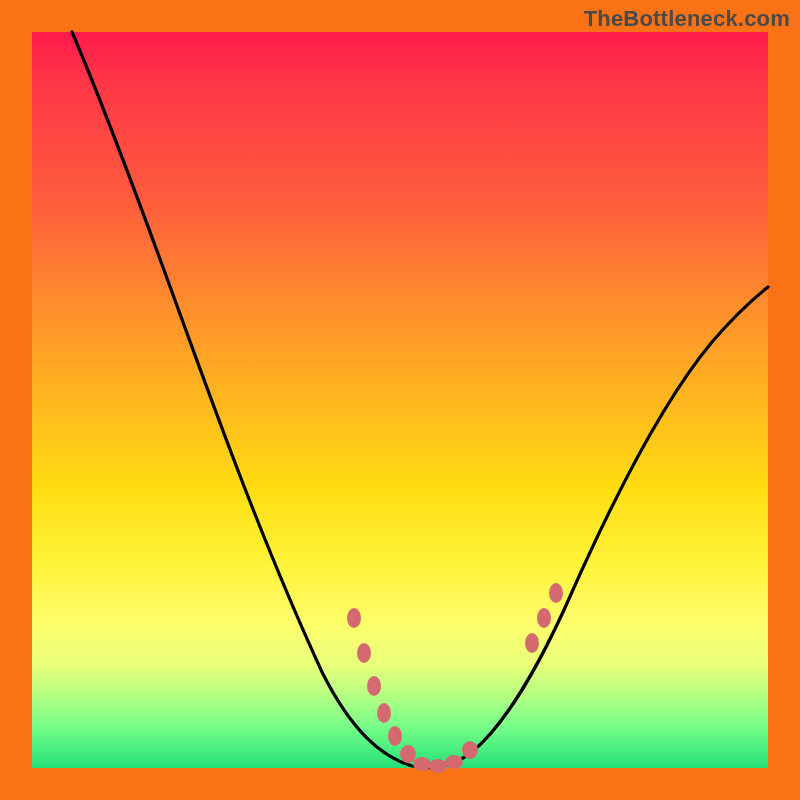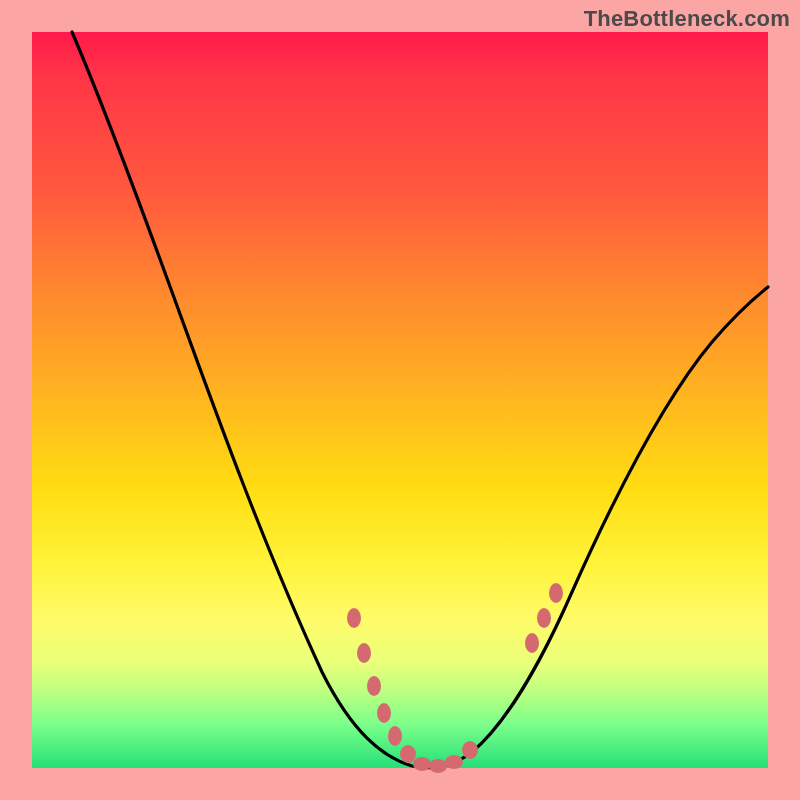--- a/index.html
+++ b/index.html
@@ -8,21 +8,21 @@
     width: 800px;
     height: 800px;
     overflow: hidden;
     background: #000;
     font-family: Arial, Helvetica, sans-serif;
   }
   .frame {
     position: relative;
     width: 800px;
     height: 800px;
-    background: #fca5a5;
+    background: #f97316;
   }
   .plot-area {
     position: absolute;
     left: 32px;
     top: 32px;
     width: 736px;
     height: 736px;
     
     background: linear-gradient(
       to bottom,

